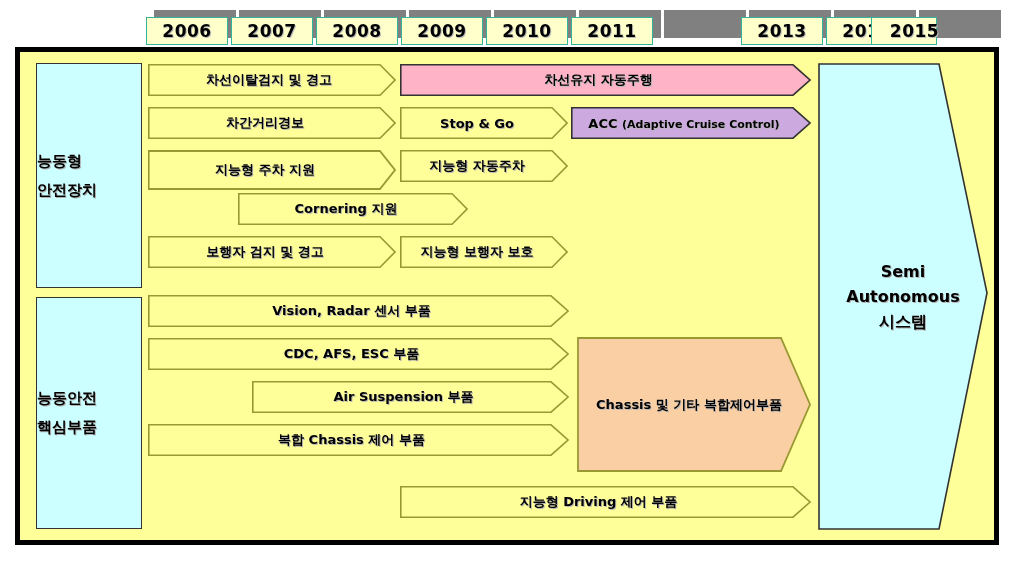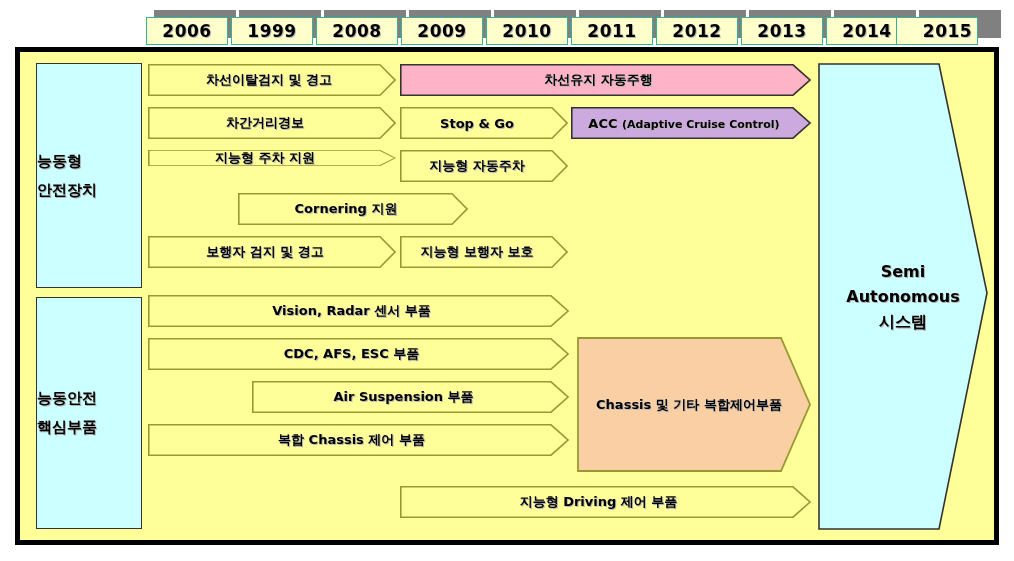--- a/index.html
+++ b/index.html
@@ -99,45 +99,44 @@
 </head>
 <body>
 
 <div id="root">
 
   <div class="year-strip">
     <div class="year-shadow" style="left:154px;width:82px;"></div>
     <div class="year-box" style="left:146px;width:82px;">2006</div>
 
     <div class="year-shadow" style="left:239px;width:82px;"></div>
-    <div class="year-box" style="left:231px;width:82px;">1999</div>
+    <div class="year-box" style="left:231px;width:82px;">2007</div>
 
     <div class="year-shadow" style="left:324px;width:82px;"></div>
     <div class="year-box" style="left:316px;width:82px;">2008</div>
 
     <div class="year-shadow" style="left:409px;width:82px;"></div>
     <div class="year-box" style="left:401px;width:82px;">2009</div>
 
     <div class="year-shadow" style="left:494px;width:82px;"></div>
     <div class="year-box" style="left:486px;width:82px;">2010</div>
 
     <div class="year-shadow" style="left:579px;width:82px;"></div>
     <div class="year-box" style="left:571px;width:82px;">2011</div>
 
     <div class="year-shadow" style="left:664px;width:82px;"></div>
-    <div class="year-box" style="left:656px;width:82px;">2012</div>
 
     <div class="year-shadow" style="left:749px;width:82px;"></div>
     <div class="year-box" style="left:741px;width:82px;">2013</div>
 
     <div class="year-shadow" style="left:834px;width:82px;"></div>
     <div class="year-box" style="left:826px;width:82px;">2014</div>
 
     <div class="year-shadow" style="left:919px;width:82px;"></div>
-    <div class="year-box" style="left:896px;width:82px;padding-left:21px;">2015</div>
+    <div class="year-box" style="left:871px;width:66px;padding-left:21px;">2015</div>
   </div>
 
   <div class="frame">
 
     <div class="cat-box" style="left:16px;top:11px;width:106px;height:225px;">
       <span class="ln">능동형</span>
       <span class="ln">안전장치</span>
     </div>
 
     <div class="cat-box" style="left:16px;top:245px;width:106px;height:232px;">
@@ -173,21 +172,21 @@
       <span class="cap">Stop &amp; Go</span>
     </div>
 
     <div class="chev" style="left:551px;top:55px;width:240px;height:32px;justify-content:center;">
       <svg viewBox="0 0 240 32" preserveAspectRatio="none">
         <polygon points="0.8,0.8 222,0.8 239,16 222,31.2 0.8,31.2" fill="#ccaae0" stroke="#333333" stroke-width="1.6"></polygon>
       </svg>
       <span class="cap"><span>ACC </span><span class="sub">(Adaptive Cruise Control)</span></span>
     </div>
 
-    <div class="chev" style="left:128px;top:98px;width:248px;height:16px;">
+    <div class="chev" style="left:128px;top:98px;width:248px;height:40px;">
       <svg viewBox="0 0 248 32" preserveAspectRatio="none">
         <polygon points="0.8,0.8 232,0.8 247,16 232,31.2 0.8,31.2" fill="#ffff99" stroke="#999933" stroke-width="1.6"></polygon>
       </svg>
       <span class="cap">지능형 주차 지원</span>
     </div>
 
     <div class="chev" style="left:380px;top:98px;width:168px;height:32px;">
       <svg viewBox="0 0 168 32" preserveAspectRatio="none">
         <polygon points="0.8,0.8 152,0.8 167,16 152,31.2 0.8,31.2" fill="#ffff99" stroke="#999933" stroke-width="1.6"></polygon>
       </svg>

